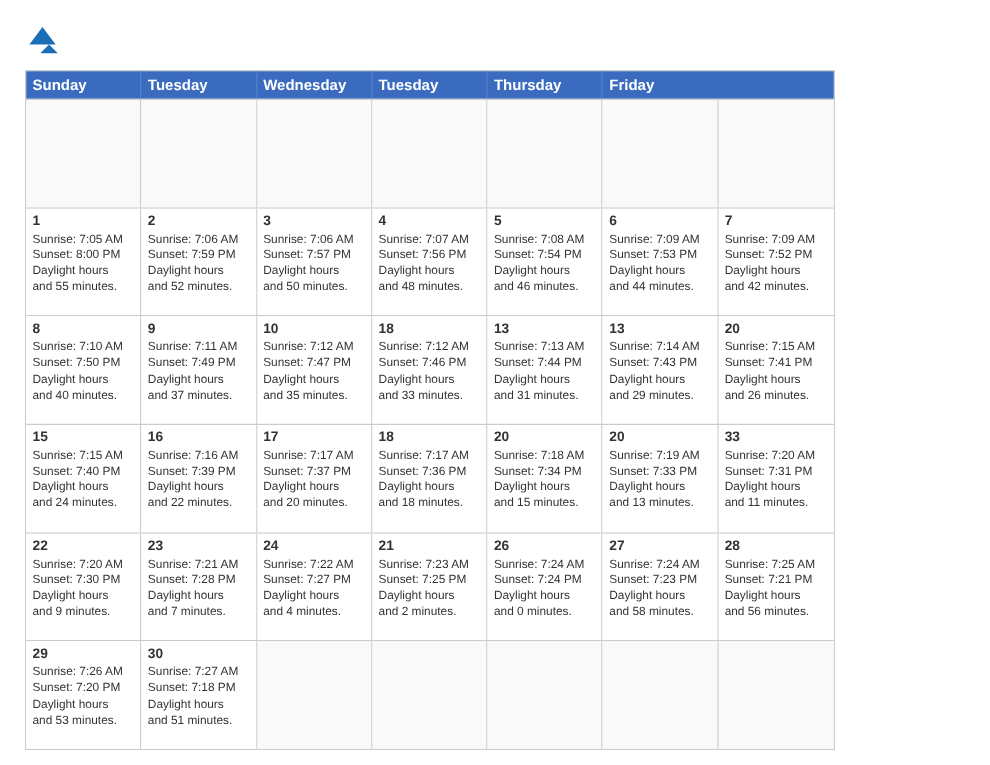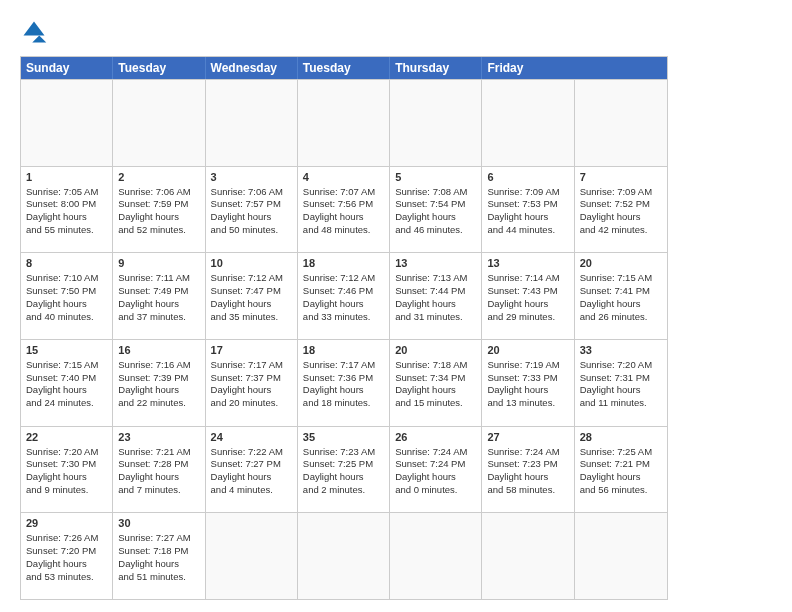--- a/index.html
+++ b/index.html
@@ -165,21 +165,21 @@
           <div class="cal-cell"><span class="day-num">17</span>Sunrise: 7:17 AM<br>Sunset: 7:37 PM<br>Daylight hours<br>and 20 minutes.</div>
           <div class="cal-cell"><span class="day-num">18</span>Sunrise: 7:17 AM<br>Sunset: 7:36 PM<br>Daylight hours<br>and 18 minutes.</div>
           <div class="cal-cell"><span class="day-num">20</span>Sunrise: 7:18 AM<br>Sunset: 7:34 PM<br>Daylight hours<br>and 15 minutes.</div>
           <div class="cal-cell"><span class="day-num">20</span>Sunrise: 7:19 AM<br>Sunset: 7:33 PM<br>Daylight hours<br>and 13 minutes.</div>
           <div class="cal-cell"><span class="day-num">33</span>Sunrise: 7:20 AM<br>Sunset: 7:31 PM<br>Daylight hours<br>and 11 minutes.</div>
         </div>
         <div class="cal-row">
           <div class="cal-cell"><span class="day-num">22</span>Sunrise: 7:20 AM<br>Sunset: 7:30 PM<br>Daylight hours<br>and 9 minutes.</div>
           <div class="cal-cell"><span class="day-num">23</span>Sunrise: 7:21 AM<br>Sunset: 7:28 PM<br>Daylight hours<br>and 7 minutes.</div>
           <div class="cal-cell"><span class="day-num">24</span>Sunrise: 7:22 AM<br>Sunset: 7:27 PM<br>Daylight hours<br>and 4 minutes.</div>
-          <div class="cal-cell"><span class="day-num">35</span>Sunrise: 7:23 AM<br>Sunset: 7:25 PM<br>Daylight hours<br>and 2 minutes.</div>
+          <div class="cal-cell"><span class="day-num">21</span>Sunrise: 7:23 AM<br>Sunset: 7:25 PM<br>Daylight hours<br>and 2 minutes.</div>
           <div class="cal-cell"><span class="day-num">26</span>Sunrise: 7:24 AM<br>Sunset: 7:24 PM<br>Daylight hours<br>and 0 minutes.</div>
           <div class="cal-cell"><span class="day-num">27</span>Sunrise: 7:24 AM<br>Sunset: 7:23 PM<br>Daylight hours<br>and 58 minutes.</div>
           <div class="cal-cell"><span class="day-num">28</span>Sunrise: 7:25 AM<br>Sunset: 7:21 PM<br>Daylight hours<br>and 56 minutes.</div>
         </div>
         <div class="cal-row">
           <div class="cal-cell"><span class="day-num">29</span>Sunrise: 7:26 AM<br>Sunset: 7:20 PM<br>Daylight hours<br>and 53 minutes.</div>
           <div class="cal-cell"><span class="day-num">30</span>Sunrise: 7:27 AM<br>Sunset: 7:18 PM<br>Daylight hours<br>and 51 minutes.</div>
           <div class="cal-cell empty"></div>
           <div class="cal-cell empty"></div>
           <div class="cal-cell empty"></div>

